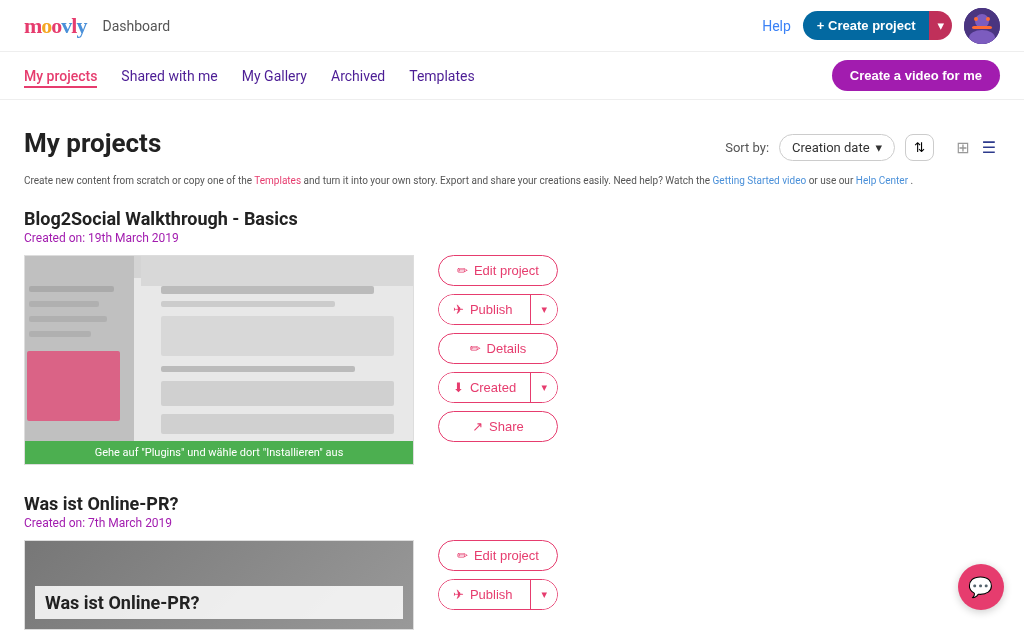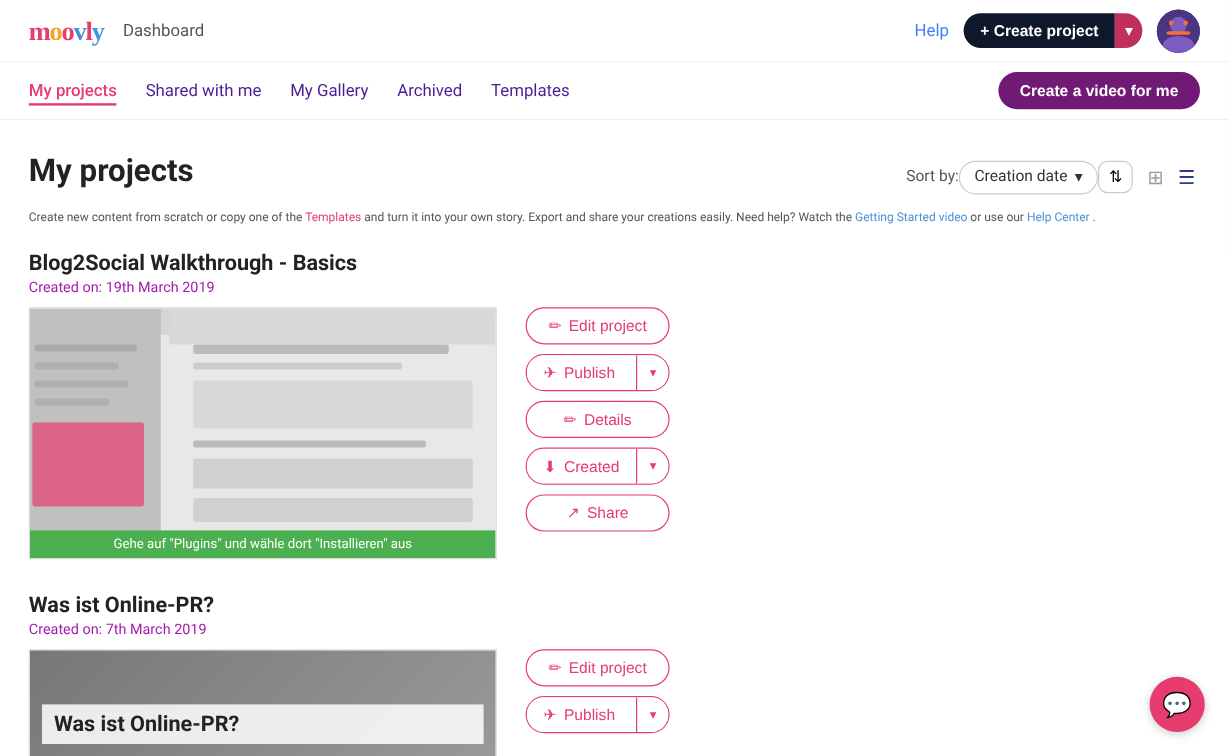--- a/index.html
+++ b/index.html
@@ -15,21 +15,21 @@
       height: 52px;
       border-bottom: 1px solid #eee;
     }
     .top-nav-left { display: flex; align-items: center; gap: 16px; }
     .logo { display: flex; align-items: center; font-family: Liberation Serif, serif; }
     .logo-text { font-size: 22px; font-weight: 700; color: #e63; letter-spacing: -1px; }
     .nav-dashboard { color: #555; font-size: 14px; }
     .top-nav-right { display: flex; align-items: center; gap: 12px; }
     .help-link { color: #3b82f6; font-size: 14px; cursor: pointer; }
     .create-project-btn {
-      background: #0f172a;
+      background: #0369a1;
       color: #fff;
       border: none;
       border-radius: 20px 0 0 20px;
       padding: 7px 14px;
       font-size: 13px;
       font-weight: 600;
       cursor: pointer;
       display: flex;
       align-items: center;
       gap: 4px;
@@ -84,21 +84,21 @@
       padding: 4px 0;
       text-decoration: none;
     }
     .sub-nav-link.active {
       color: #e63c6e;
       border-bottom: 2px solid #e63c6e;
       padding-bottom: 2px;
       font-weight: 500;
     }
     .create-video-btn {
-      background: #701a75;
+      background: #a21caf;
       color: #fff;
       border: none;
       border-radius: 20px;
       padding: 8px 18px;
       font-size: 13px;
       font-weight: 600;
       cursor: pointer;
     }
 
     
@@ -140,20 +140,21 @@
     .view-btn.active { color: #2d3a8c; }
 
     
     .header-area {
       position: relative;
       margin-bottom: 16px;
     }
     .sort-row {
       display: flex;
       align-items: center;
+      gap: 10px;
       justify-content: flex-end;
       margin-bottom: 12px;
     }
 
     
     .project-item { margin-bottom: 28px; }
     .project-title { font-size: 18px; font-weight: 700; color: #222; margin-bottom: 2px; }
     .project-date { font-size: 12px; color: #a21caf; margin-bottom: 10px; }
     .project-row { display: flex; gap: 0; align-items: flex-start; }
     .project-thumb {

